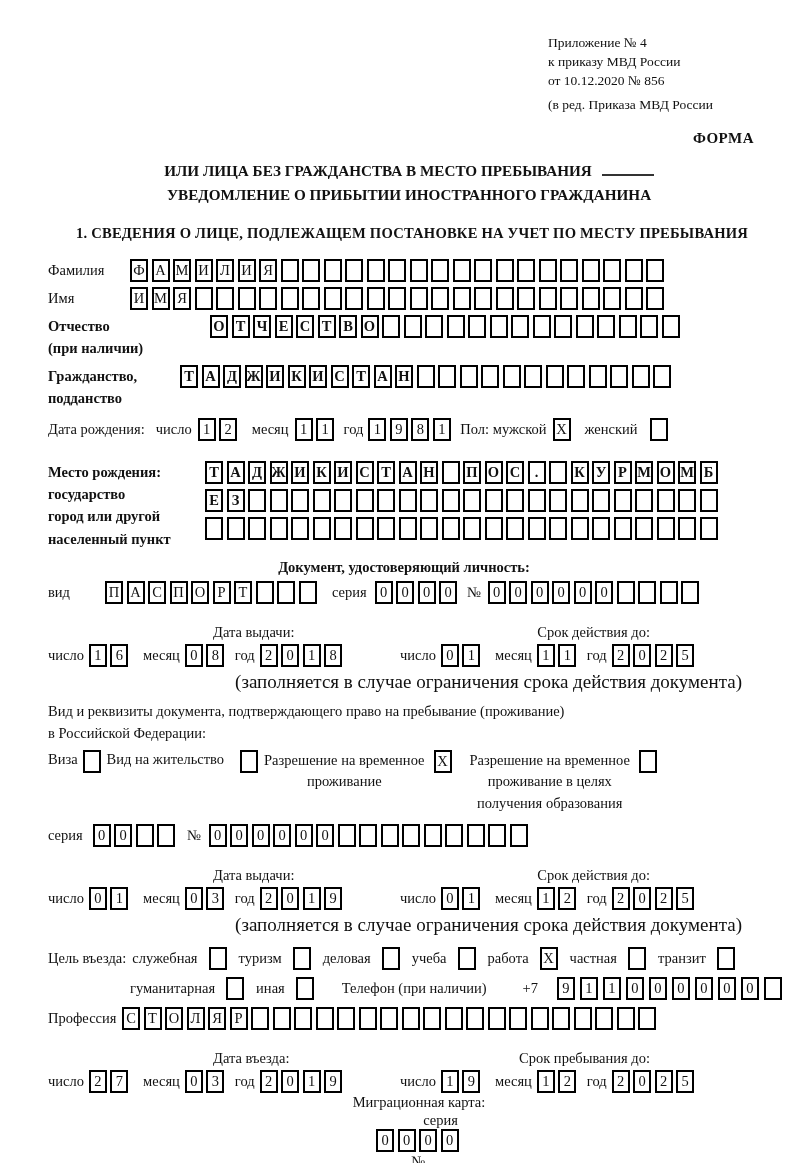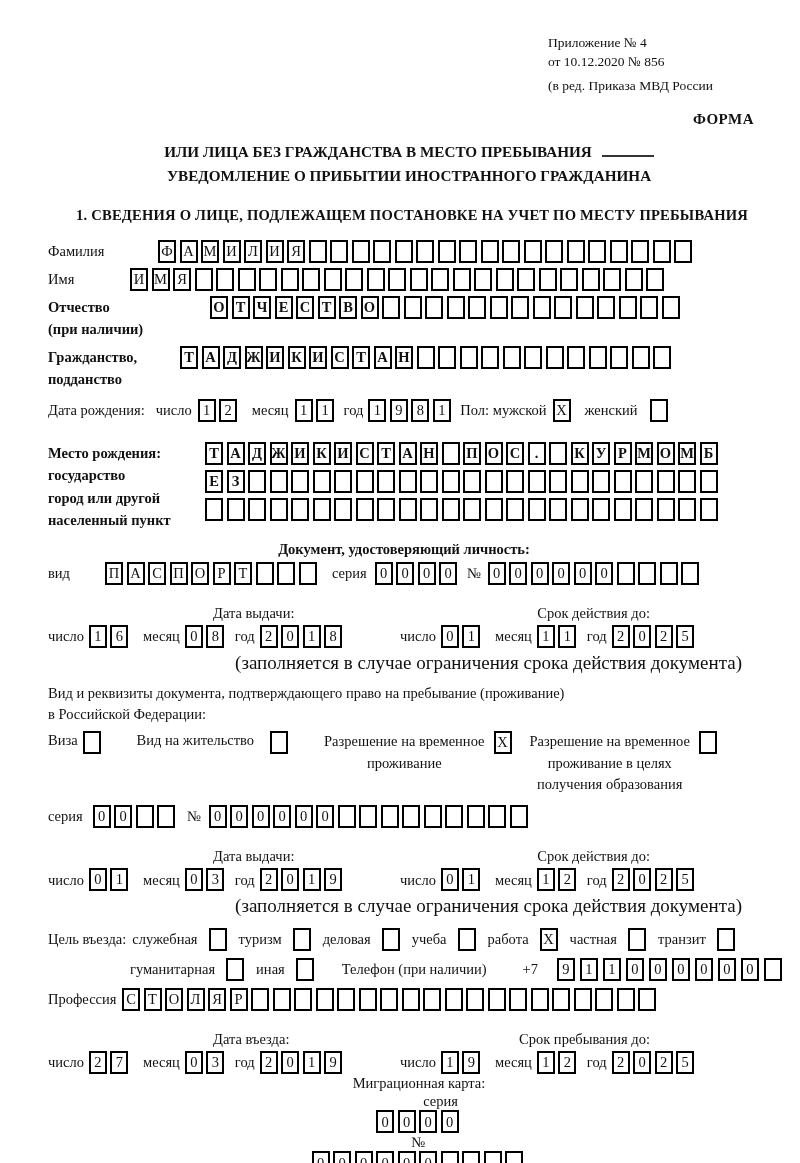--- a/index.html
+++ b/index.html
@@ -55,48 +55,49 @@
   .dual-row .half-l { width:352px; display:flex; align-items:center; flex-shrink:0; }
   .dual-row .half-r { display:flex; align-items:center; }
   .dg-lbl { margin-right:5px; white-space:nowrap; }
   .dg-gap { margin-left:11px; }
   .note { text-align:right; margin:3px 48px 0 0; font-size:19px; }
 
   
   .opt-row { margin-top:8px; align-items:flex-start; }
   .opt-stack { text-align:center; line-height:1.5; }
   .cbx { margin-left:9px; margin-right:0; }
-  .opt-gap { margin-left:36px; }
+  .opt-gap { margin-left:6px; }
 
   .purpose-row { margin-top:10px; }
   .purpose-row .lbl { margin-right:6px; }
   .purpose-row .cell { margin-left:5px; margin-right:0; }
   .purpose-opt { margin-left:12px; }
   .phone-cells { margin-left:8px; }
 </style>
 </head>
 <body>
 
 <div class="appendix">
   <div>Приложение № 4</div>
+  <div>к приказу МВД России</div>
   <div>от 10.12.2020 № 856</div>
   <div class="gap"></div>
   <div>(в ред. Приказа МВД России</div>
 </div>
 
 <div class="forma">ФОРМА</div>
 
 <div class="title">
   <div><span>ИЛИ ЛИЦА БЕЗ ГРАЖДАНСТВА В МЕСТО ПРЕБЫВАНИЯ</span><span class="uline"></span></div>
   <div>УВЕДОМЛЕНИЕ О ПРИБЫТИИ ИНОСТРАННОГО ГРАЖДАНИНА</div>
 </div>
 
 <div class="section-heading">1. СВЕДЕНИЯ О ЛИЦЕ, ПОДЛЕЖАЩЕМ ПОСТАНОВКЕ НА УЧЕТ ПО МЕСТУ ПРЕБЫВАНИЯ</div>
 
-<div class="row" style="margin-top:16px;gap:28px;">
+<div class="row" style="margin-top:16px;">
   <span class="lbl w-surname">Фамилия</span>
   <span class="cells">
       <span class="cell">Ф</span>
       <span class="cell">А</span>
       <span class="cell">М</span>
       <span class="cell">И</span>
       <span class="cell">Л</span>
       <span class="cell">И</span>
       <span class="cell">Я</span>
       <span class="cell"></span>

